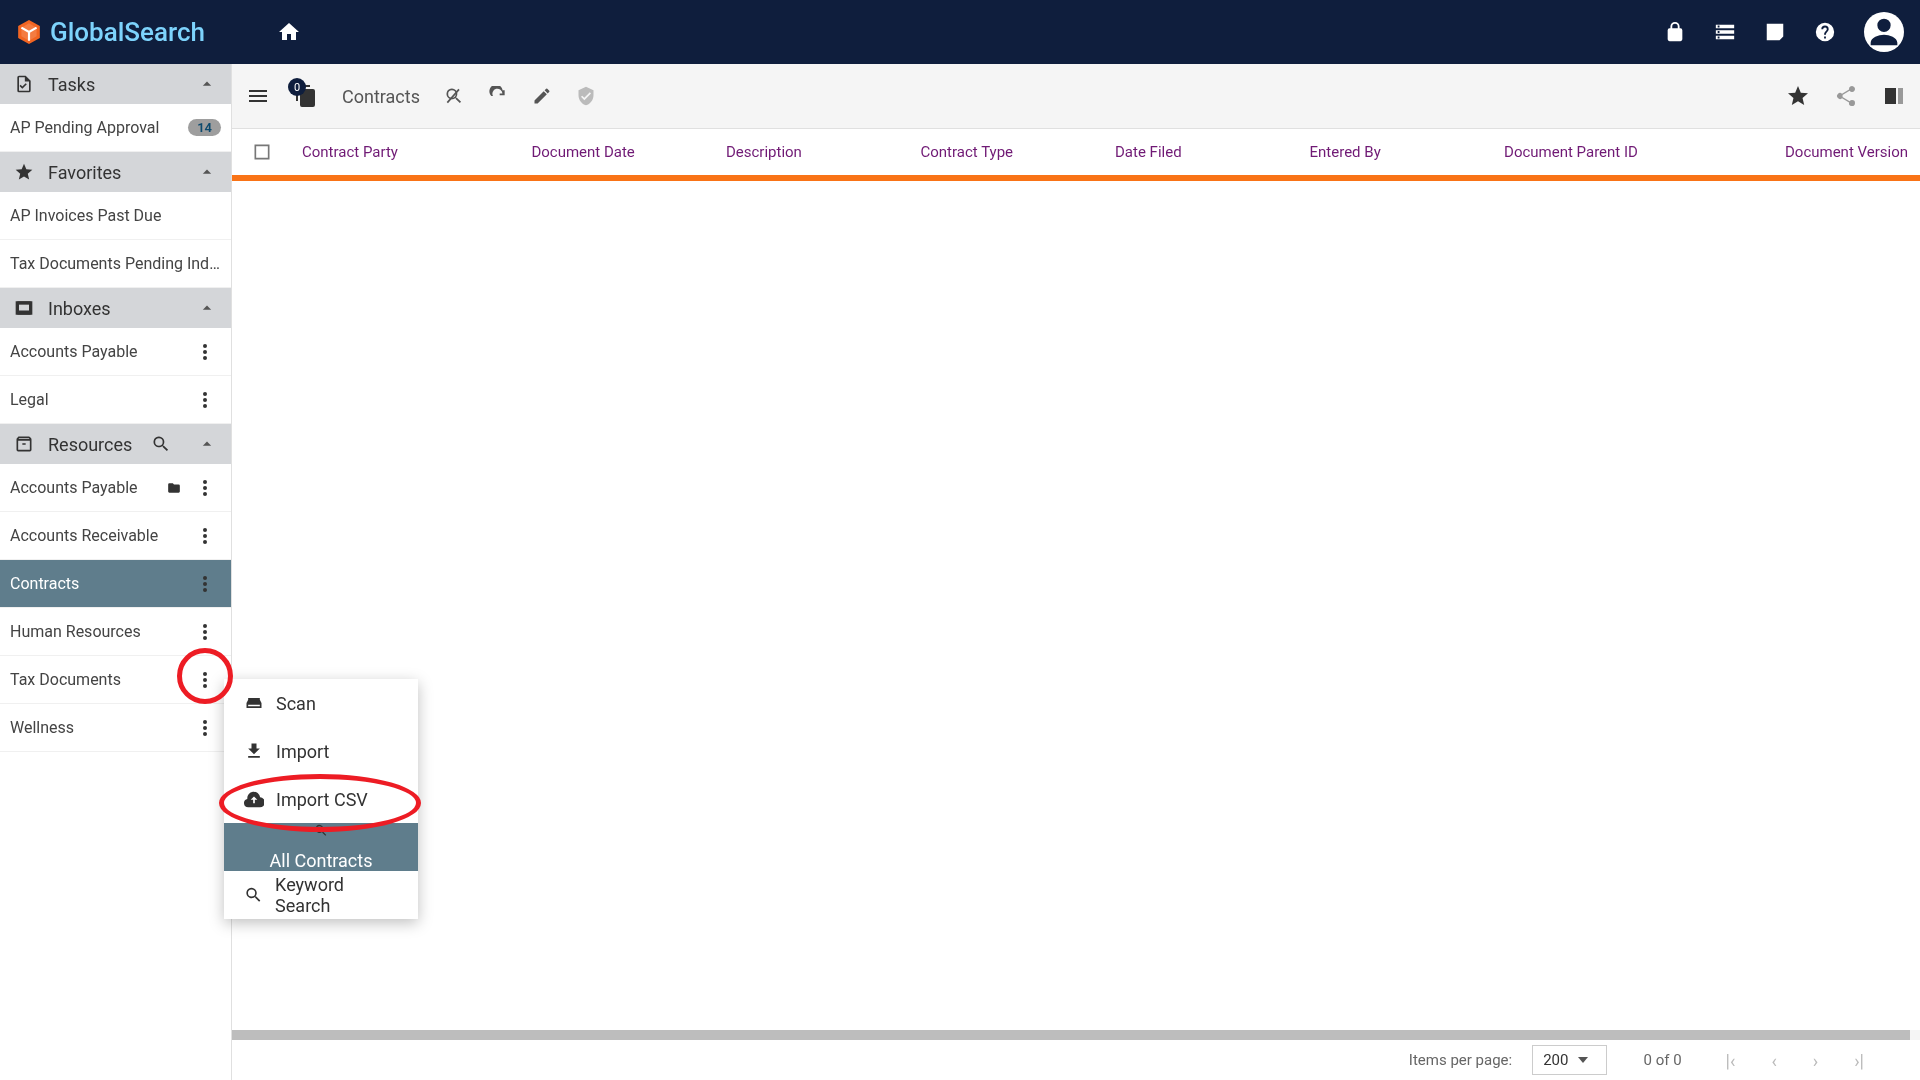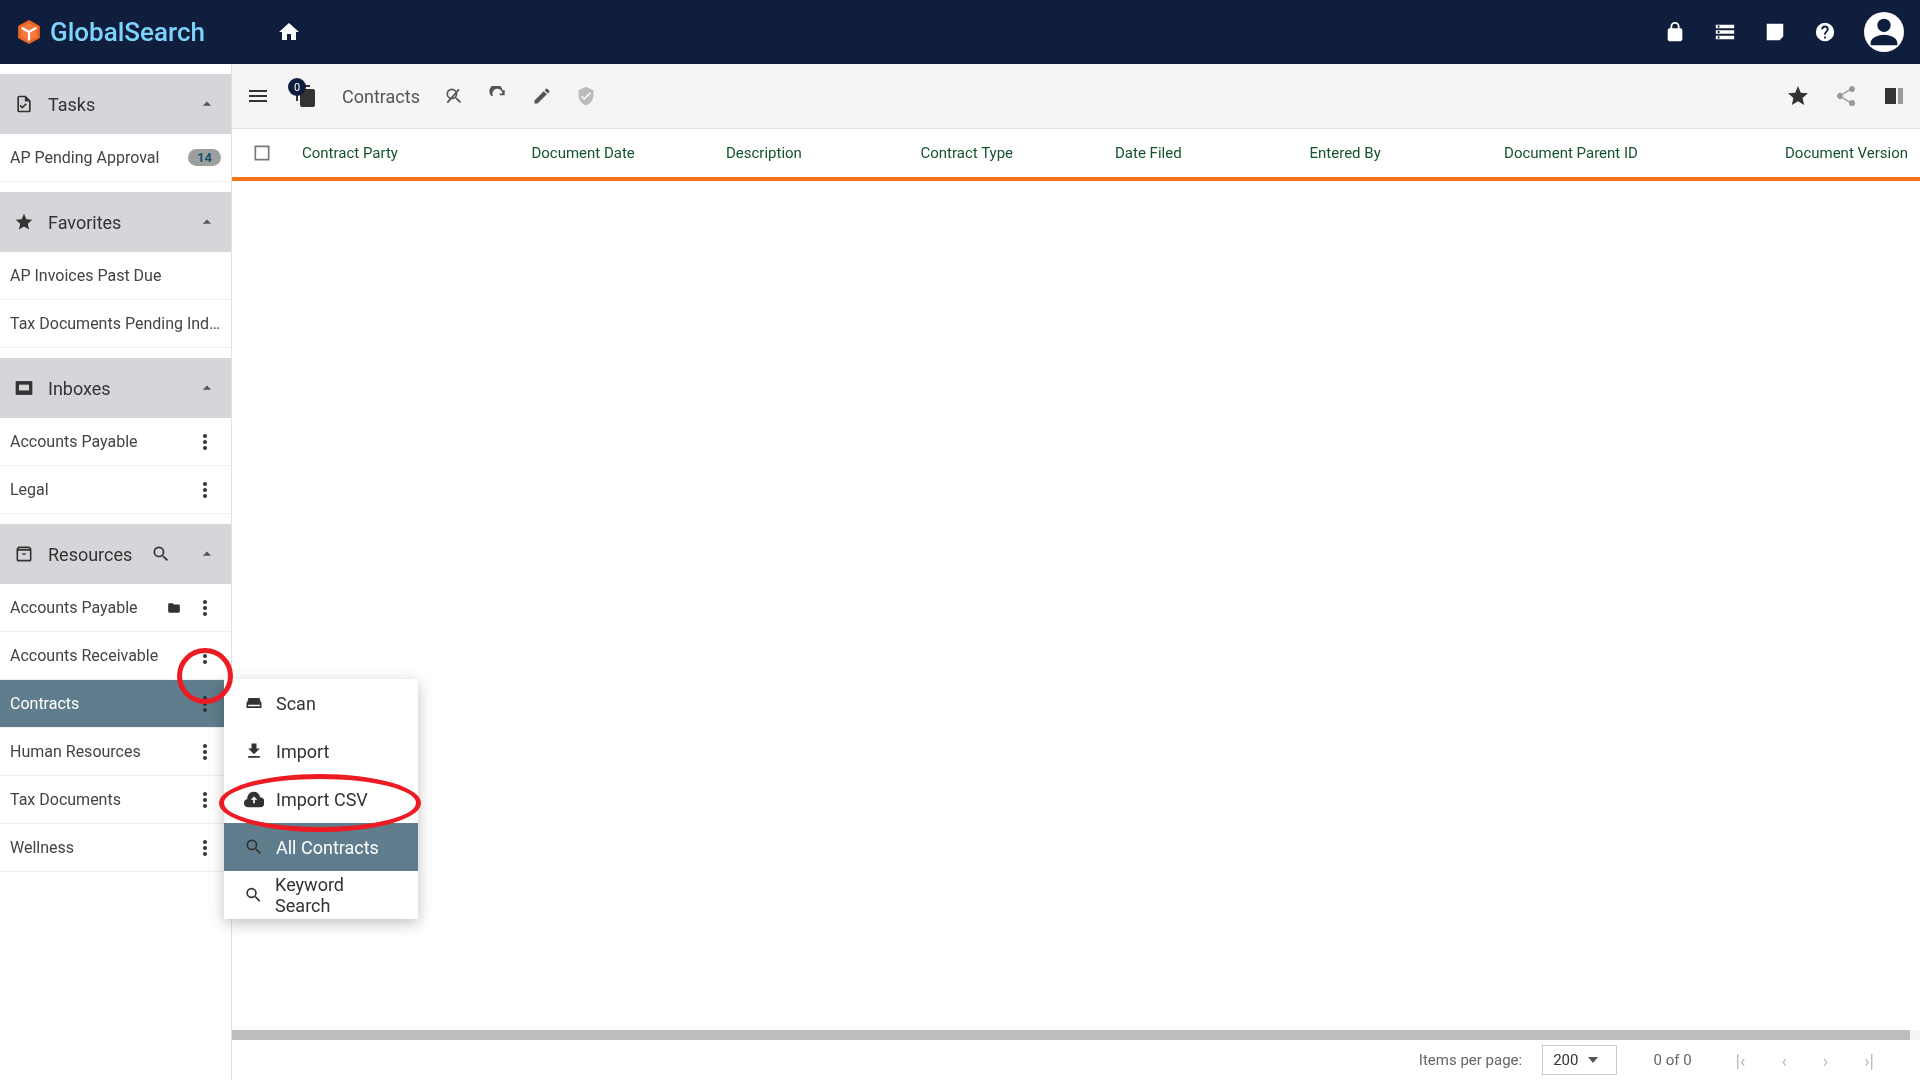--- a/index.html
+++ b/index.html
@@ -20,22 +20,22 @@
   width: 40px; height: 40px; border-radius: 50%; background: #fff;
   display: flex; align-items: center; justify-content: center; cursor: pointer;
 }
 
 
 .sidebar {
   position: absolute; top: 64px; left: 0; width: 232px; bottom: 0;
   background: #fff; border-right: 1px solid #e0e0e0; overflow: hidden;
 }
 .sidebar-section {
-  height: 60px; background: #d4d6d9; display: flex; align-items: center;
-  padding: 0 14px; font-size: 18px; color: #333; gap: 14px; cursor: pointer; margin-top: 10px;
+  height: 40px; background: #d4d6d9; display: flex; align-items: center;
+  padding: 0 14px; font-size: 18px; color: #333; gap: 14px; cursor: pointer;
 }
 .sidebar-section .flex1 { flex: 1; }
 .sidebar-item {
   height: 48px; display: flex; align-items: center; padding: 0 10px;
   font-size: 16px; color: #444; gap: 10px; cursor: pointer;
   border-bottom: 1px solid #f0f0f0;
 }
 .sidebar-item.active { background: #5f7d8c; color: #fff; }
 .sidebar-item .flex1 { flex: 1; white-space: nowrap; overflow: hidden; text-overflow: ellipsis; }
 .badge {
@@ -61,55 +61,55 @@
 }
 .badge-zero .count {
   position: absolute; top: -6px; left: -6px; background: #0f1e3d; color: #fff;
   border-radius: 50%; width: 18px; height: 18px; font-size: 11px;
   display: flex; align-items: center; justify-content: center;
 }
 
 
 .table-container { flex: 1; background: #fff; border-top: 1px solid #e0e0e0; overflow: hidden; position: relative; }
 .table-head {
-  height: 52px; display: flex; align-items: center; border-bottom: 4px solid #f97316;
-  font-size: 15px; color: #14532d;
+  height: 52px; display: flex; align-items: center; border-bottom: 6px solid #f97316;
+  font-size: 15px; color: #701a75;
 }
 .th-checkbox { width: 60px; display: flex; justify-content: center; }
 .th { flex: 1; padding: 0 10px; }
 
 
 .hscroll {
   position: absolute; left: 0; right: 0; bottom: 40px; height: 10px; background: #f5f5f5;
 }
 .hscroll-thumb { position: absolute; left: 0; top: 0; height: 10px; width: 99.4%; background: #bdbdbd; }
 
 
 .paginator {
   position: absolute; left: 0; right: 0; bottom: 0; height: 40px;
   display: flex; align-items: center; justify-content: flex-end; gap: 20px;
-  padding-right: 38px; font-size: 15px; color: #666; background: #fff;
+  padding-right: 48px; font-size: 15px; color: #666; background: #fff;
 }
 .page-size {
   border: 1px solid #ccc; height: 30px; padding: 0 18px 0 10px;
   display: flex; align-items: center; gap: 10px; cursor: pointer; color: #333;
 }
 .pag-btn { color: #bbb; cursor: pointer; padding: 0 8px; font-size: 18px; }
 
 
 .context-menu {
   position: absolute; left: 224px; top: 679px; width: 194px;
   background: #fff; box-shadow: 0 4px 14px rgba(0,0,0,0.25);
   z-index: 50;
 }
 .menu-item {
   height: 48px; display: flex; align-items: center; padding: 0 20px;
   gap: 12px; font-size: 18px; color: #333; cursor: pointer;
 }
-.menu-item.highlight { background: #5f7d8c; color: #fff; }
+.menu-item.highlight { background: #5f7d8c; color: #fff; flex-direction: column; }
 
 
 .red-oval {
   position: absolute; border: 5px solid #ed1c24; border-radius: 50%;
   z-index: 100; pointer-events: none;
 }
 
 svg { display: block; }
 .icon-sm { width: 20px; height: 20px; }
 .icon-md { width: 24px; height: 24px; }

